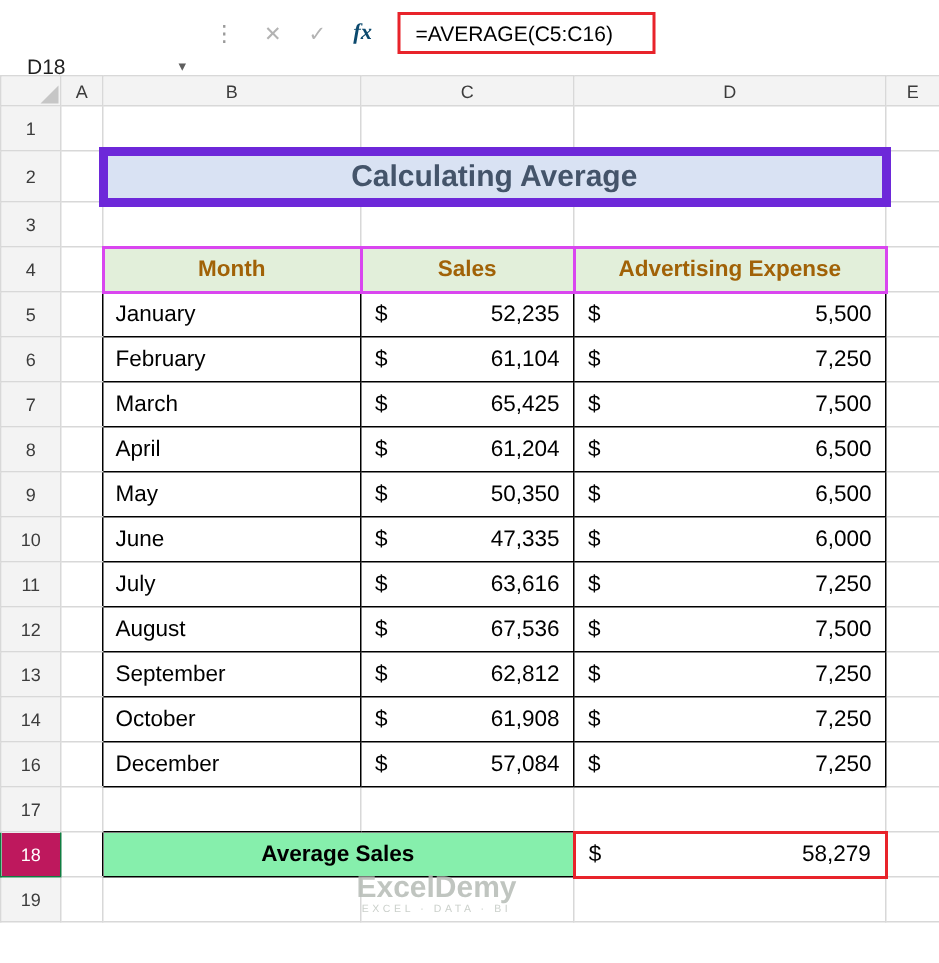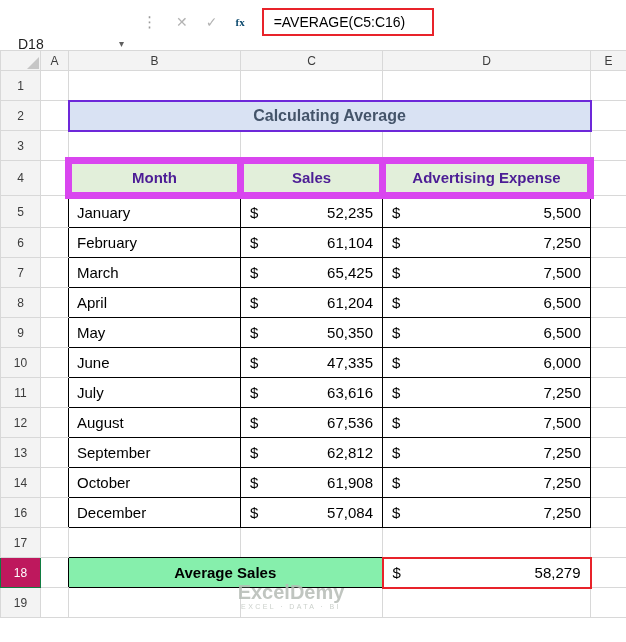--- a/index.html
+++ b/index.html
@@ -7,43 +7,43 @@
   body{font-family:"Liberation Sans",sans-serif;background:#fff;overflow:hidden;}
   .app{position:relative;width:626px;height:642px;}
 
   
   .formula-bar{height:44px;display:flex;align-items:center;padding:0 6px;background:#fff;}
   .name-box{width:126px;height:28px;display:flex;align-items:center;justify-content:space-between;
             padding:0 8px 0 12px;font-size:14px;color:#1f1f1f;cursor:pointer;margin-top:43px;}
   .chev{color:#5f5f5f;font-size:10px;}
   .dots{margin:0 10px;font-size:15px;color:#9a9a9a;cursor:pointer;}
   .fbicon{margin:0 9px;font-size:14px;color:#b3b3b3;cursor:pointer;}
-  .fbicon.fx{font-family:"Liberation Serif",serif;font-weight:700;font-size:11px;color:#0c4a6e;}
+  .fbicon.fx{font-family:"Liberation Serif",serif;font-style:italic;font-weight:700;font-size:15px;color:#0c4a6e;}
   .formula-box{margin-left:8px;border:2px solid #e8232a;padding:4px 12px 4px 10px;font-size:14px;color:#000;min-width:172px;}
   .gap{height:6px;}
 
   
   table.sheet{border-collapse:collapse;table-layout:fixed;width:626px;}
   .sheet th,.sheet td{height:30px;overflow:hidden;white-space:nowrap;font-weight:400;}
   .sheet td{line-height:28px;}
   tr.chead th{height:20px;line-height:18px;background:#f3f3f3;border:1px solid #d8d8d8;
               font-size:12px;color:#3c3c3c;text-align:center;}
   th.corner{position:relative;}
   .tri{position:absolute;right:1px;bottom:1px;width:0;height:0;
        border-left:12px solid transparent;border-bottom:12px solid #c6c6c6;}
   th.sel-col{background:#d5d5d5;border-bottom:2px solid #107c41;}
   th.rh{background:#f3f3f3;border:1px solid #d8d8d8;font-size:12px;color:#3c3c3c;text-align:center;line-height:28px;}
   th.rh.sel-row{background:#be185d;border-color:#107c41;color:#fff;margin-top:38px;}
 
   td.g{border-right:1px solid #d8d8d8;border-bottom:1px solid #d8d8d8;}
   td.a-edge{border-right:1px solid #000;}
   td.t-edge{border-bottom:1px solid #000;}
 
-  td.title-cell{background:#d9e2f3;border:2px solid #6d28d9;color:#44546a;font-weight:700;font-size:16px;text-align:center;}
-  td.th-cell{background:#e2efda;border:7px solid #d946ef;font-weight:700;font-size:15px;color:#4c1d95;text-align:center;}
+  td.title-cell{background:#d9e2f3;border:6px solid #6d28d9;color:#44546a;font-weight:700;font-size:20px;text-align:center;}
+  td.th-cell{background:#e2efda;border:2px solid #d946ef;font-weight:700;font-size:15px;color:#a16207;text-align:center;}
   td.cell{border:1px solid #000;background:#fff;font-size:15px;color:#000;}
   td.month{padding-left:8px;text-align:left;}
   td.cur{text-align:right;padding-right:9px;}
   td.cur .sym{float:left;padding-left:9px;}
   td.avg-label{background:#86efac;border:1px solid #000;font-weight:700;font-size:15px;color:#000;text-align:center;}
   td.avg-value{border:2px solid #e8232a;}
 
   
   .watermark{position:absolute;left:230px;top:582px;width:122px;text-align:center;pointer-events:none;opacity:.85;}
   .wm-brand{font-size:20px;font-weight:700;color:#b6bcb6;line-height:20px;}

